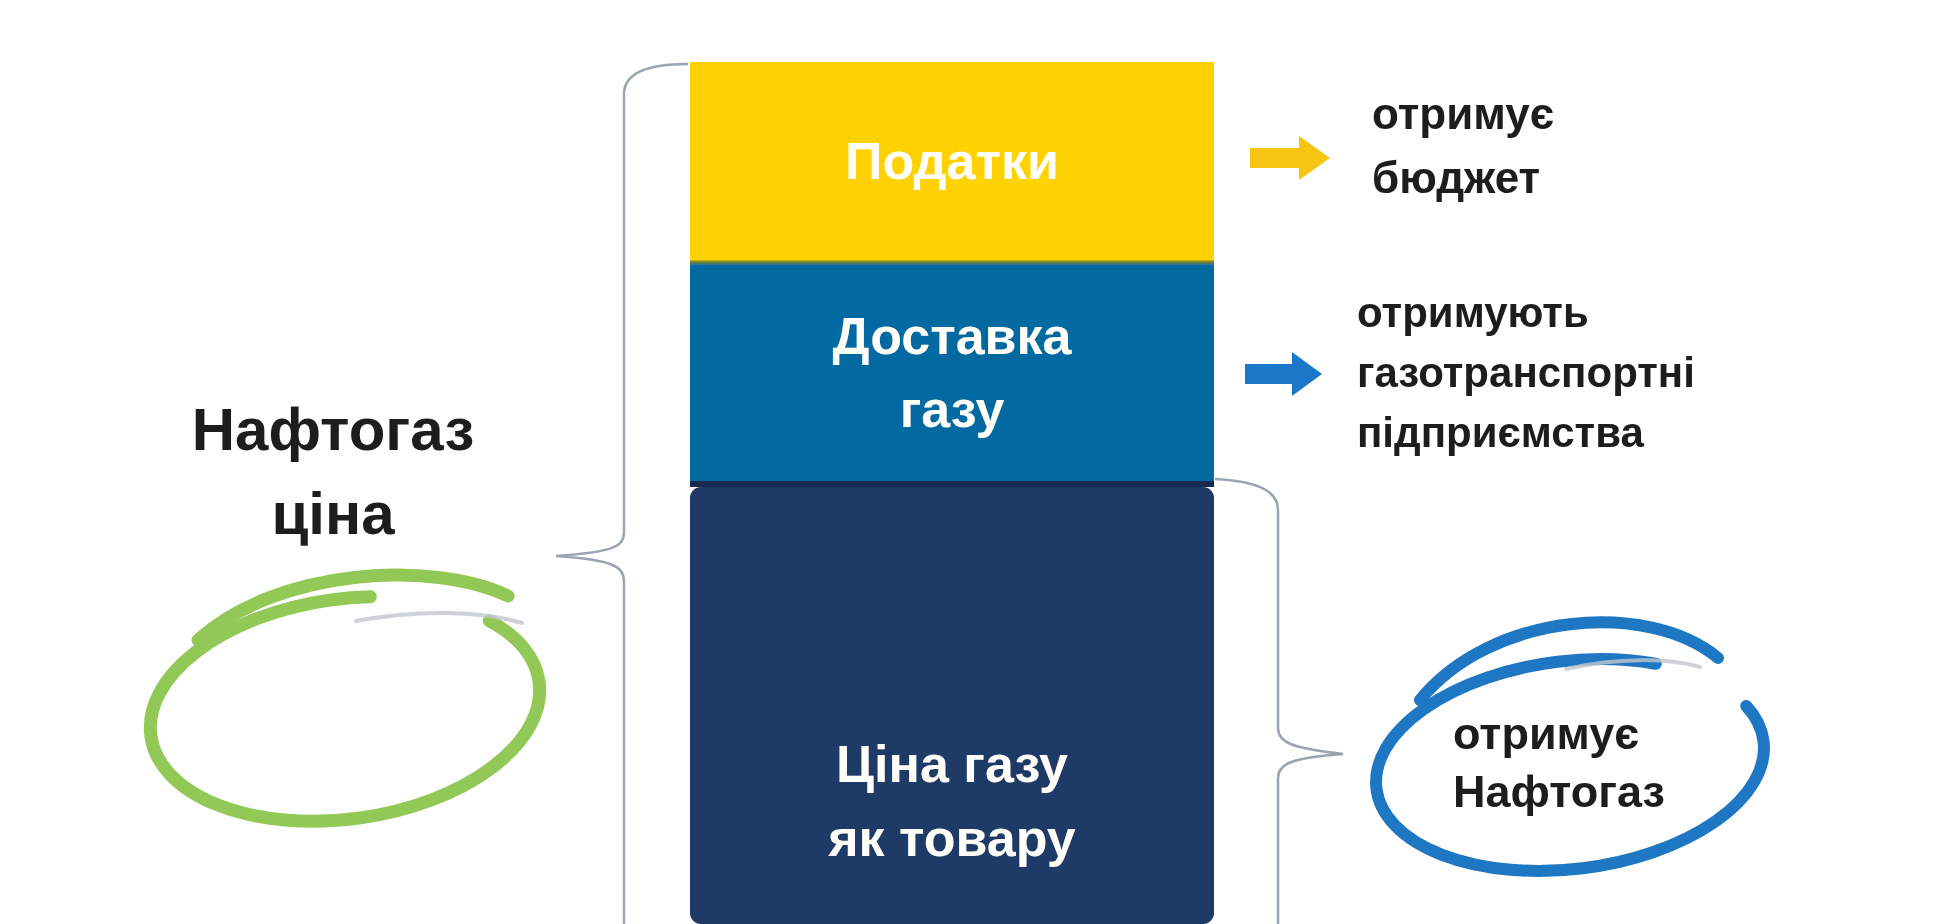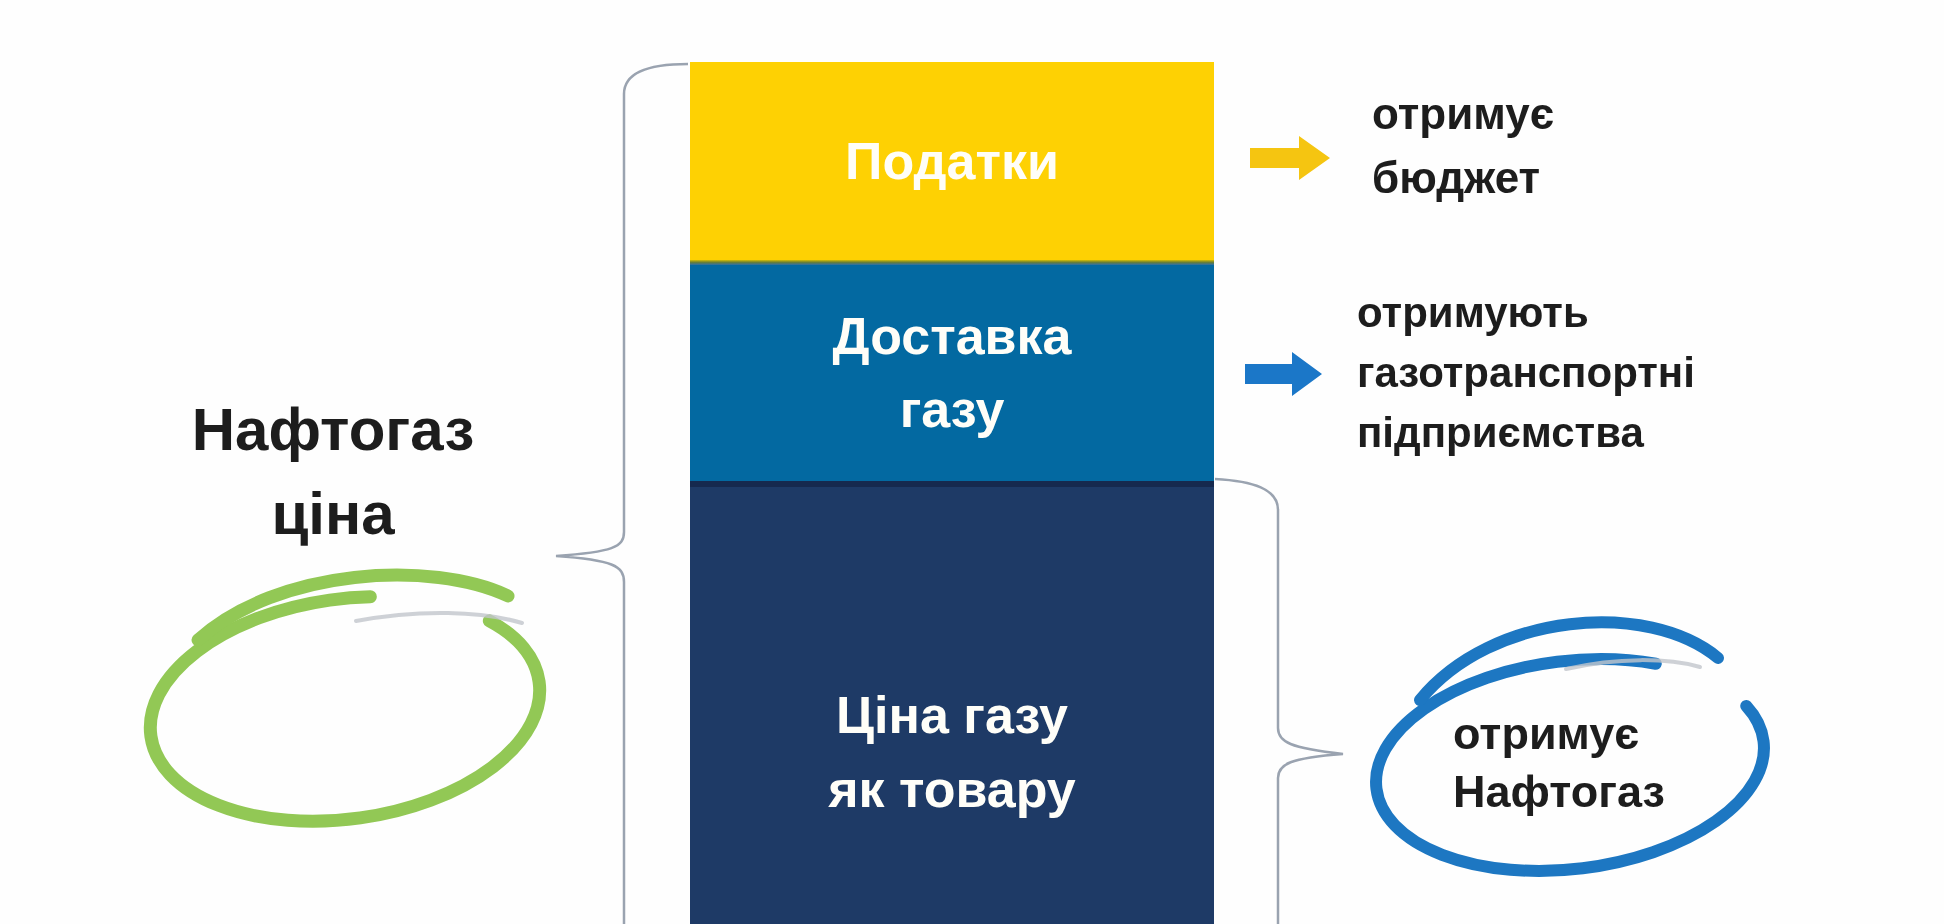--- a/index.html
+++ b/index.html
@@ -9,21 +9,21 @@
   }
   .overlay{position:absolute;left:0;top:0;width:1944px;height:924px;}
   
   .seg{position:absolute;left:690px;width:524px;display:flex;align-items:center;justify-content:center;
        text-align:center;color:#fffef8;white-space:pre-line;}
   .seg-taxes{top:62px;height:198px;background:#fed103;font-size:52px;}
   .divider-yb{position:absolute;left:690px;width:524px;top:260px;height:5px;
        background:linear-gradient(180deg,#d6bd04 0%,#6c8030 45%,#2d6fa8 100%);}
   .seg-delivery{top:265px;height:216px;background:#0369a1;font-size:52px;line-height:73px;}
   .divider-bn{position:absolute;left:690px;width:524px;top:481px;height:6px;background:#16294e;}
-  .seg-commodity{top:487px;height:437px;background:#1e3a66;font-size:52px;line-height:74px;align-items:flex-start;}
+  .seg-commodity{top:487px;height:437px;background:#1e3a66;font-size:52px;line-height:74px;align-items:center;border-radius:11px;}
   .seg-commodity .seg-label{margin-top:191px;}
   
   .left-title{position:absolute;left:108px;top:388px;width:450px;text-align:center;
        font-size:60px;line-height:84px;white-space:pre-line;}
   .green-note{position:absolute;left:143px;top:642px;width:440px;text-align:center;
        font-size:50px;line-height:67px;white-space:pre-line;}
   
   .note{position:absolute;white-space:pre-line;}
   .note-budget{left:1372px;top:82px;font-size:44px;line-height:64px;}
   .note-transport{left:1357px;top:283px;font-size:42px;line-height:60px;}

